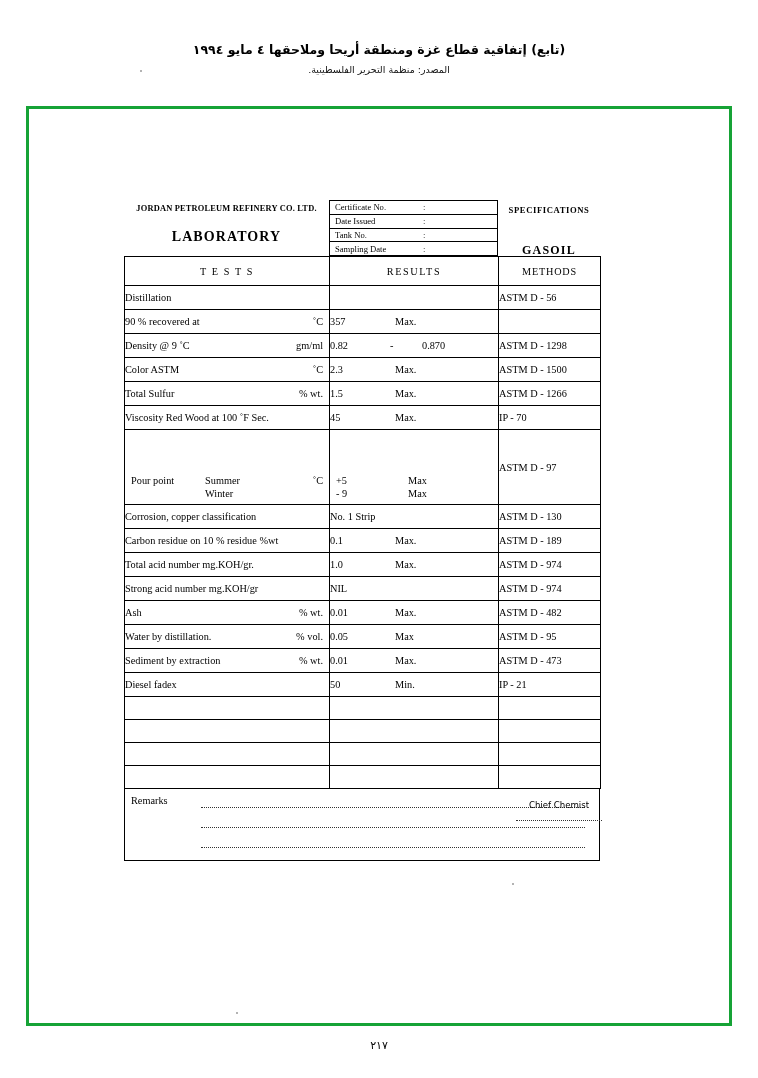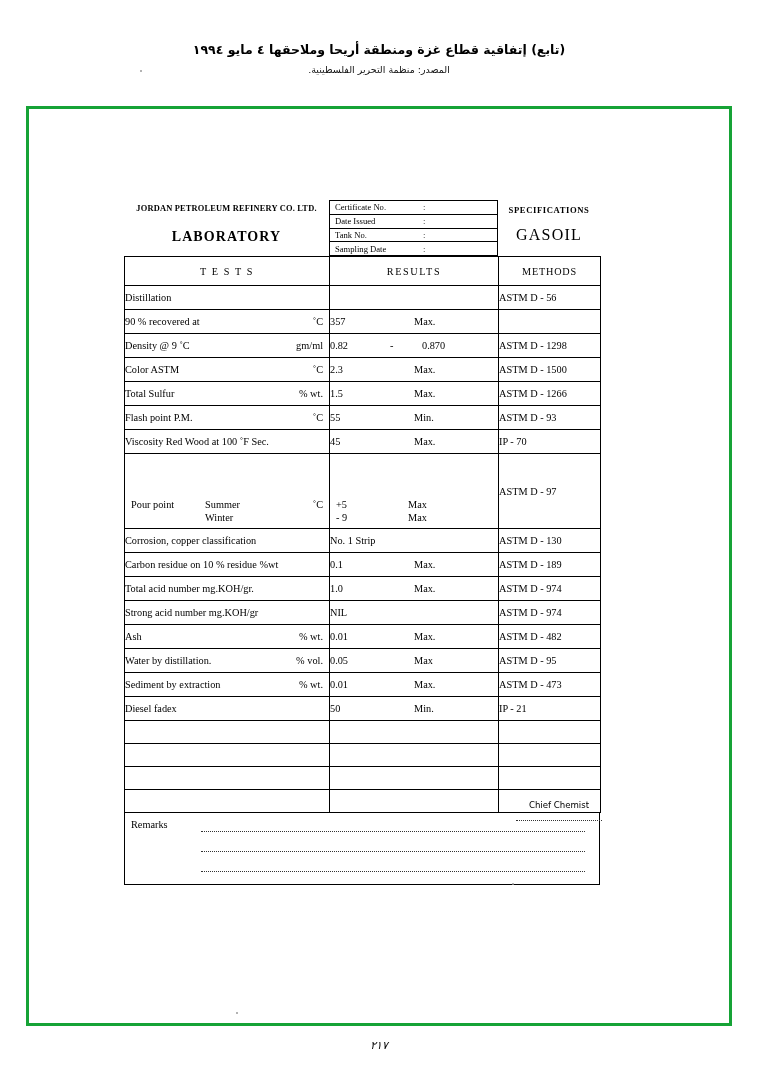--- a/index.html
+++ b/index.html
@@ -53,21 +53,20 @@
   
   .page-number {
     position: absolute;
     top: 1039px;
     left: 0;
     width: 758px;
     text-align: center;
     font-family: "DejaVu Sans", sans-serif;
     font-size: 11px;
     color: #000;
-    font-style: italic;
   }
 
   
   .cert {
     position: absolute;
     top: 200px;
     left: 124px;
     width: 476px;
     font-size: 10.5px;
     color: #000;
@@ -119,24 +118,24 @@
     flex: 1;
     text-align: center;
     padding-top: 5px;
   }
   .cert-head .right .spec {
     font-size: 8.6px;
     font-weight: bold;
     letter-spacing: 0.6px;
   }
   .cert-head .right .product {
-    font-size: 16px;
-    font-weight: normal;
+    font-size: 12px;
+    font-weight: bold;
     letter-spacing: 1.2px;
-    margin-top: 11px;
+    margin-top: 28px;
   }
 
   
   table.cert-table {
     border-collapse: collapse;
     width: 476px;
     table-layout: fixed;
   }
   table.cert-table td, table.cert-table th {
     border: 1px solid #000;
@@ -168,21 +167,21 @@
     position: absolute;
     right: 6px;
   }
   .res-cell {
     padding-left: 6px;
     position: relative;
     white-space: nowrap;
   }
   .res-cell .qual {
     position: absolute;
-    left: 84px;
+    left: 65px;
   }
   .res-cell .dash {
     position: absolute;
     left: 60px;
   }
   .res-cell .second {
     position: absolute;
     left: 92px;
   }
   .meth-cell {
@@ -334,25 +333,20 @@
         <td class="res-cell"><span>2.3</span><span class="qual">Max.</span></td>
         <td class="meth-cell">ASTM  D - 1500</td>
       </tr>
 
       <tr class="data">
         <td class="test-cell"><span>Total Sulfur</span><span class="unit">% wt.</span></td>
         <td class="res-cell"><span>1.5</span><span class="qual">Max.</span></td>
         <td class="meth-cell">ASTM  D - 1266</td>
       </tr>
 
-      <tr class="data">
-        <td class="test-cell"><span>Flash point P.M.</span><span class="unit">˚C</span></td>
-        <td class="res-cell"><span>55</span><span class="qual">Min.</span></td>
-        <td class="meth-cell">ASTM  D - 93</td>
-      </tr>
 
       <tr class="data">
         <td class="test-cell"><span>Viscosity Red Wood at 100 ˚F   Sec.</span><span class="unit"></span></td>
         <td class="res-cell"><span>45</span><span class="qual">Max.</span></td>
         <td class="meth-cell">IP - 70</td>
       </tr>
 
       <tr class="two-line">
         <td>
           <div class="stack">

